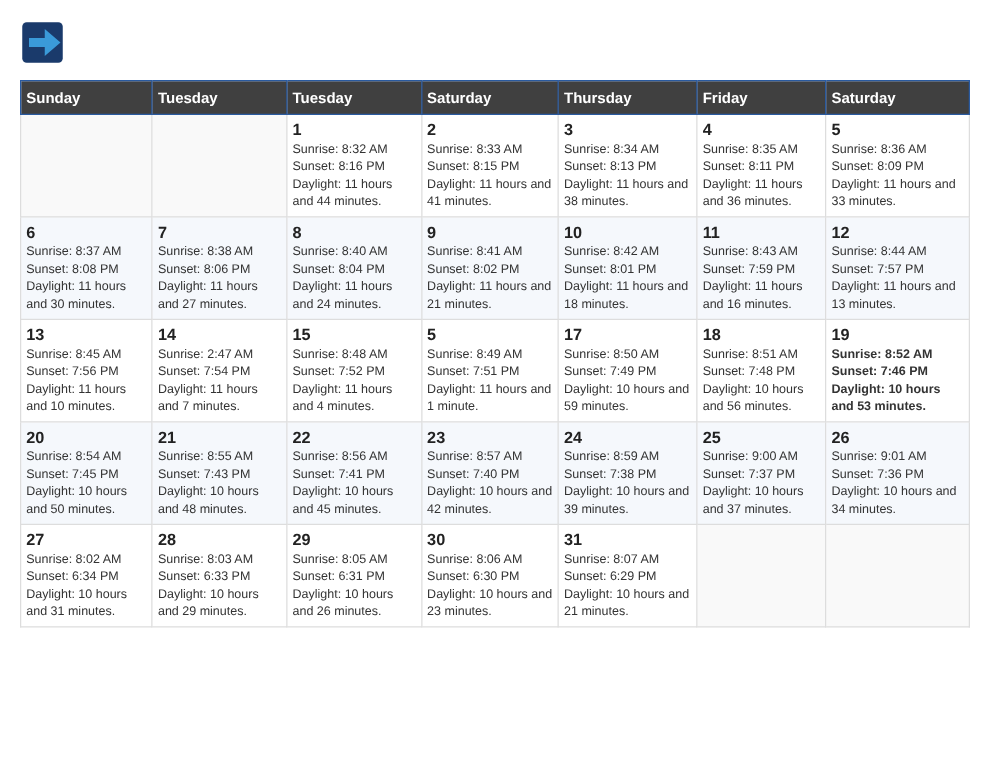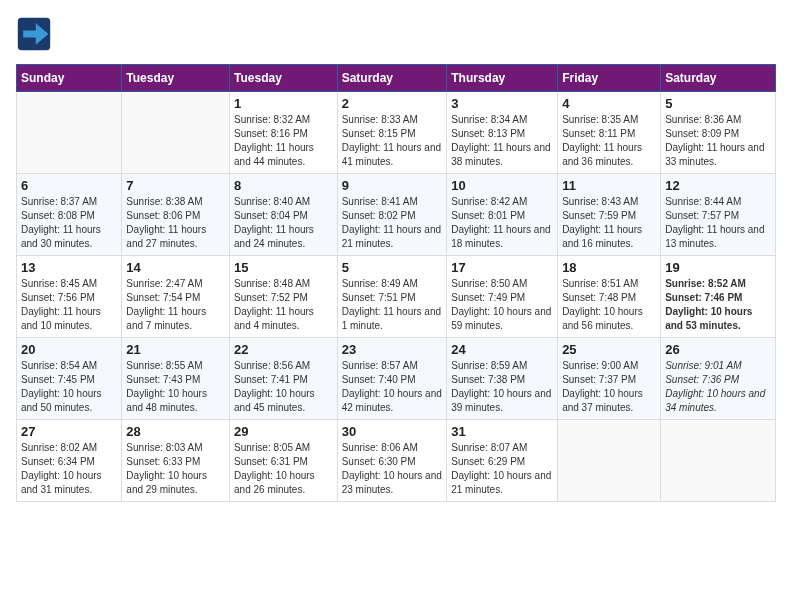--- a/index.html
+++ b/index.html
@@ -45,21 +45,21 @@
     .location-title {
       font-size: 16px;
       color: #444;
     }
     table {
       width: 100%;
       border-collapse: collapse;
       font-size: 11px;
     }
     thead th {
-      background-color: #701a75;
+      background-color: #404040;
       color: #fff;
       padding: 6px 4px;
       text-align: left;
       font-size: 12px;
       font-weight: bold;
       border: 1px solid #2a5a9f;
     }
     tbody tr {
       border-bottom: 1px solid #ddd;
     }
@@ -273,21 +273,21 @@
 Daylight: 10 hours and 39 minutes.</div>
         </td>
         <td>
           <span class="day-num">25</span>
           <div class="day-info" style="white-space: pre-line;">Sunrise: 9:00 AM
 Sunset: 7:37 PM
 Daylight: 10 hours and 37 minutes.</div>
         </td>
         <td>
           <span class="day-num">26</span>
-          <div class="day-info" style="white-space: pre-line; font-style: italic;">Sunrise: 9:01 AM
+          <div class="day-info" style="white-space: pre-line;">Sunrise: 9:01 AM
 Sunset: 7:36 PM
 Daylight: 10 hours and 34 minutes.</div>
         </td>
       </tr>
       <tr>
         <td>
           <span class="day-num">27</span>
           <div class="day-info" style="white-space: pre-line;">Sunrise: 8:02 AM
 Sunset: 6:34 PM
 Daylight: 10 hours and 31 minutes.</div>

